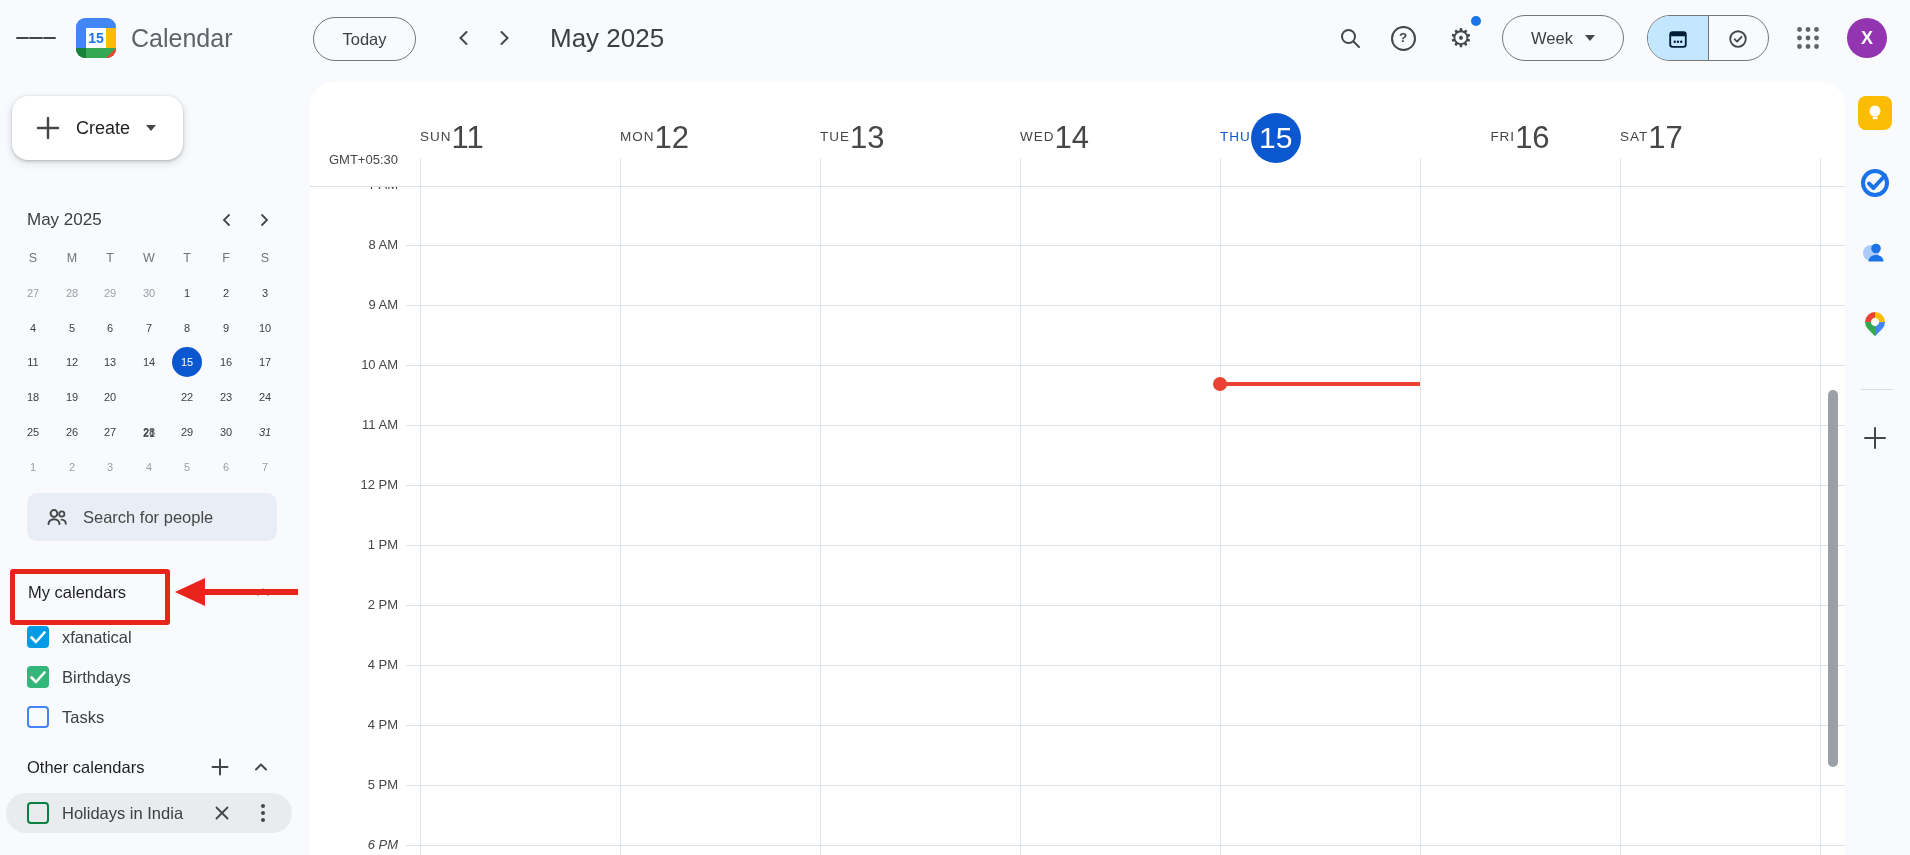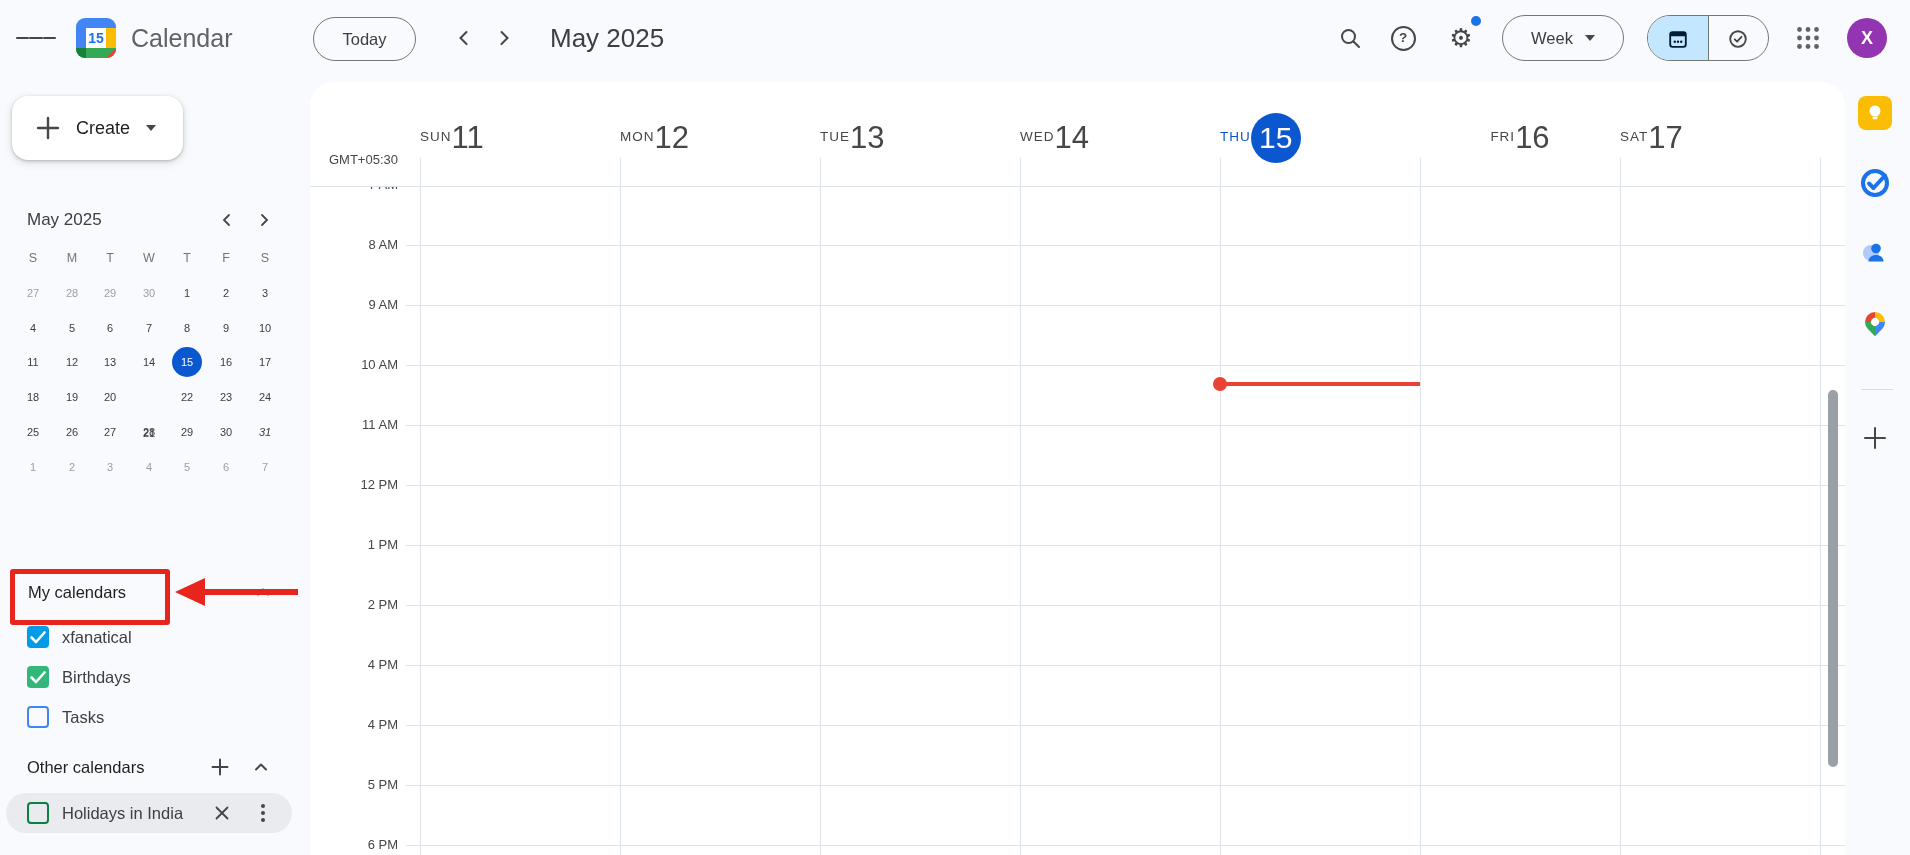--- a/index.html
+++ b/index.html
@@ -241,20 +241,29 @@
       <div class="mcc" data-interactable="true" style="left: 250px; top: 417px; font-style: italic;">31</div>
       <div class="mcc out" data-interactable="true" style="left: 18px; top: 452px;">1</div>
       <div class="mcc out" data-interactable="true" style="left: 57px; top: 452px;">2</div>
       <div class="mcc out" data-interactable="true" style="left: 95px; top: 452px;">3</div>
       <div class="mcc out" data-interactable="true" style="left: 134px; top: 452px;">4</div>
       <div class="mcc out" data-interactable="true" style="left: 172px; top: 452px;">5</div>
       <div class="mcc out" data-interactable="true" style="left: 211px; top: 452px;">6</div>
       <div class="mcc out" data-interactable="true" style="left: 250px; top: 452px;">7</div>
     </div>
 
+  <div class="abs searchppl" style="left:27px;top:493px;width:250px;height:48px" data-interactable="true">
+    <svg style="margin-left:18px" width="24" height="24" viewBox="0 0 24 24">
+      <circle cx="9" cy="8.5" r="3.4" fill="none" stroke="#444746" stroke-width="2"></circle>
+      <path d="M3.5 19 c0-3 2.5-4.8 5.5-4.8 s5.5 1.8 5.5 4.8" fill="none" stroke="#444746" stroke-width="2" stroke-linecap="round"></path>
+      <circle cx="16.8" cy="9" r="2.6" fill="none" stroke="#444746" stroke-width="1.8"></circle>
+      <path d="M16.5 14.6 c2.6 0.3 4.3 1.8 4.3 4.2" fill="none" stroke="#444746" stroke-width="1.8" stroke-linecap="round"></path>
+      </svg>
+    <span class="txt" data-interactable="false">Search for people</span>
+  </div>
 
   <div class="abs sectlbl" style="left:28px;top:580px" data-interactable="true">My calendars</div>
   <div class="abs iconbtn" style="left:251px;top:580px;width:24px;height:24px" data-interactable="true">
     <svg width="14" height="10">
         <polyline points="2,7.5 7,2.5 12,7.5" fill="none" stroke="#444746" stroke-width="2" stroke-linecap="round" stroke-linejoin="round"></polyline>
       </svg>
   </div>
   <div id="mycals" class="abs" style="left:0;top:0" data-interactable="false">
       <div class="calrow" data-interactable="true" style="position: absolute; left: 14px; top: 617px; width: 270px; height: 40px; text-align: right;">
         <div class="cb" data-interactable="true" style="left: 13px; top: 9px; background: rgb(3, 155, 229);"><svg width="22" height="22" viewBox="0 0 22 22">
@@ -346,21 +355,21 @@
         <div class="tick" data-interactable="false" style="left: 96px; top: 583px; width: 14px;"></div>
         <div class="hourlbl" data-interactable="false" style="left: 8px; top: 574px;">4 PM</div>
         <div class="hline" data-interactable="false" style="left: 110px; top: 643px; width: 1425px;"></div>
         <div class="tick" data-interactable="false" style="left: 96px; top: 643px; width: 14px;"></div>
         <div class="hourlbl" data-interactable="false" style="left: 8px; top: 634px;">4 PM</div>
         <div class="hline" data-interactable="false" style="left: 110px; top: 703px; width: 1425px;"></div>
         <div class="tick" data-interactable="false" style="left: 96px; top: 703px; width: 14px;"></div>
         <div class="hourlbl" data-interactable="false" style="left: 8px; top: 694px;">5 PM</div>
         <div class="hline" data-interactable="false" style="left: 110px; top: 763px; width: 1425px;"></div>
         <div class="tick" data-interactable="false" style="left: 96px; top: 763px; width: 14px;"></div>
-        <div class="hourlbl" data-interactable="false" style="left: 8px; top: 754px;">6 PM</div>
+        <div class="hourlbl" data-interactable="false" style="left: 8px; top: 754px; font-style: italic;">6 PM</div>
       </div>
     <div id="header-block" data-interactable="false">
       <div class="gmt" data-interactable="false">GMT+05:30</div>
       <div id="day-headers" style="position:absolute;inset:0" data-interactable="false">
           <div class="daycol" data-interactable="true" style="left: 110px;">
             <div class="dayname" data-interactable="false">SUN</div>
             <div class="daynum" data-interactable="false">11</div>
           </div>
           <div class="daycol" data-interactable="true" style="left: 310px;">
             <div class="dayname" data-interactable="false">MON</div>

